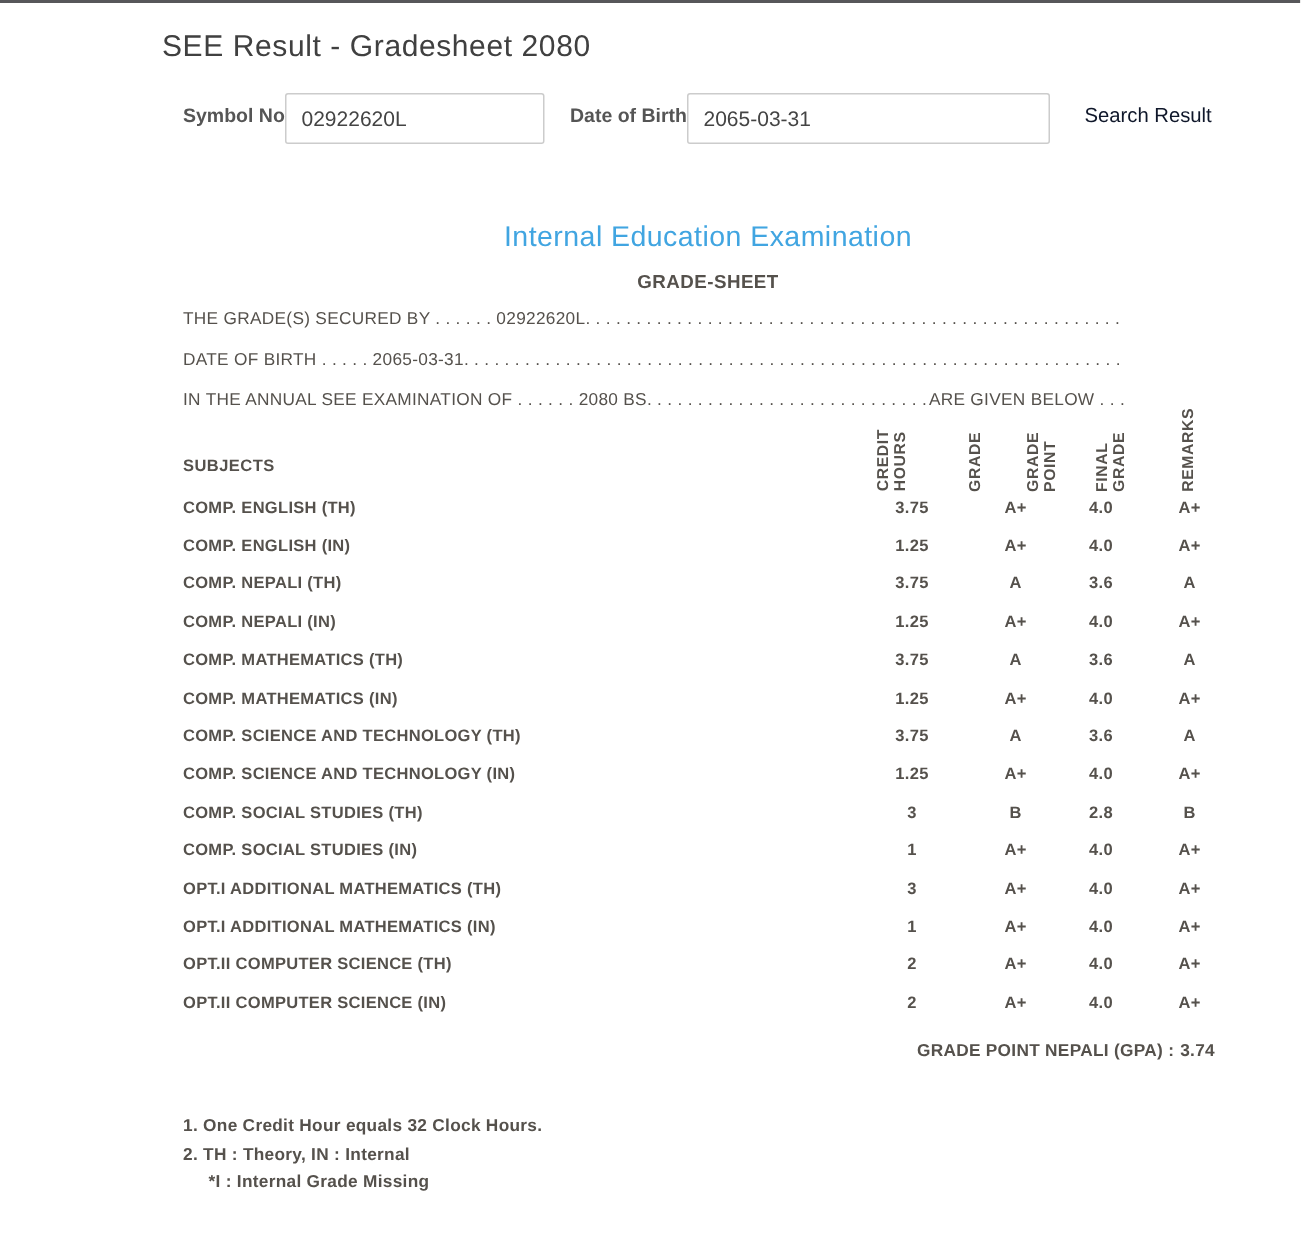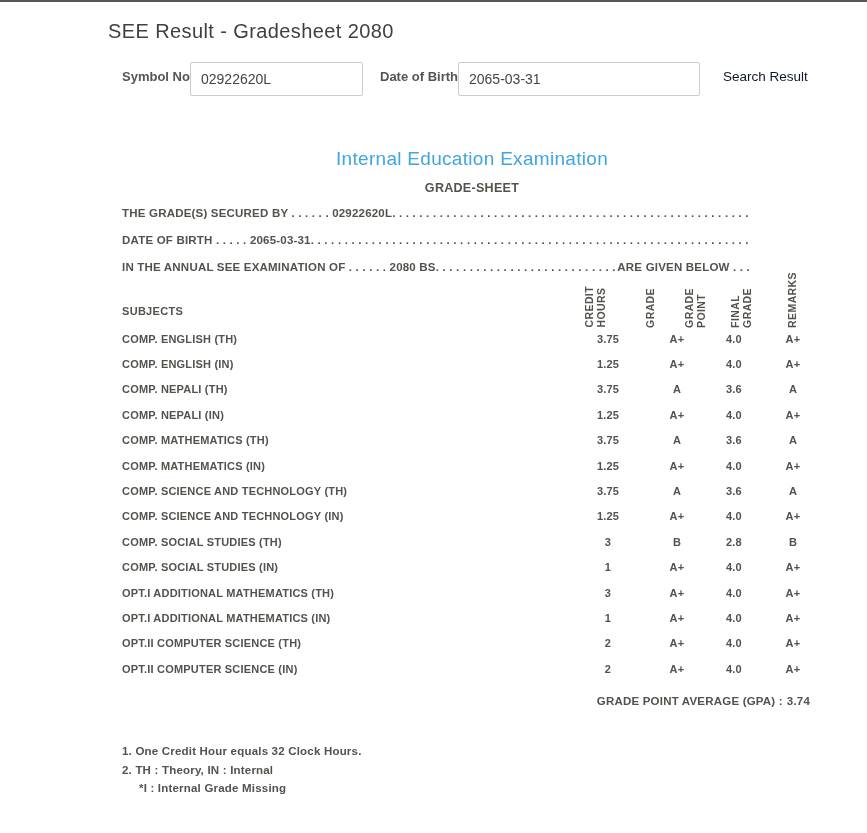--- a/index.html
+++ b/index.html
@@ -42,21 +42,21 @@
   }
   .sheet-subheading {
     position:absolute; left:122px; top:181px; width:700px;
     text-align:center; font-size:12.5px; font-weight:bold; color:#55514c; letter-spacing:0.3px;
   }
 
   .intro { position:absolute; left:122px; top:200px; width:628px; }
   .intro-line {
     display:flex; width:628px; height:27px; line-height:27px;
     overflow:hidden; white-space:nowrap;
-    font-size:11.5px; font-weight:bold; color:#55514c; letter-spacing:0.2px;
+    font-size:11.5px; font-weight:normal; color:#55514c; letter-spacing:0.2px;
   }
   .intro-line .pre { flex:0 0 auto; }
   .intro-line .fill { flex:1 1 auto; overflow:hidden; }
   .intro-line .suf { flex:0 0 auto; }
 
   .thead {
     position:absolute; left:122px; top:272px; width:700px; height:52px;
     display:flex; align-items:flex-end;
   }
   .subjects-cell {
@@ -264,21 +264,21 @@
       <div class="subj">OPT.II COMPUTER SCIENCE (IN)</div>
       <div class="c">2</div>
       <div class="c">A+</div>
       <div class="c">4.0</div>
       <div class="c">A+</div>
       <div class="c"></div>
     </div>
     </div>
 
   <div class="gpa-line">
-    <span>GRADE POINT AVERAGE (GPA) :</span><span class="gpa-value">3.74</span>
+    <span>GRADE POINT NEPALI (GPA) :</span><span class="gpa-value">3.74</span>
   </div>
 
   <div class="notes">
       <div class="note-item">1. One Credit Hour equals 32 Clock Hours.</div>
       <div class="note-item">2. TH : Theory, IN : Internal</div>
       <div class="note-item">     *I : Internal Grade Missing</div>
     </div>
 </div>
 
 </body></html>

